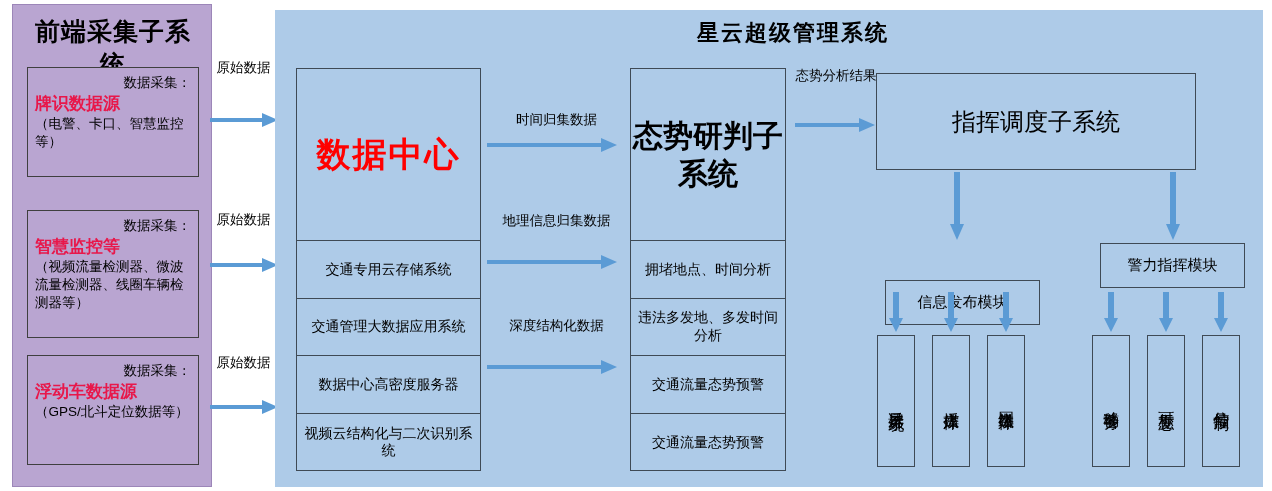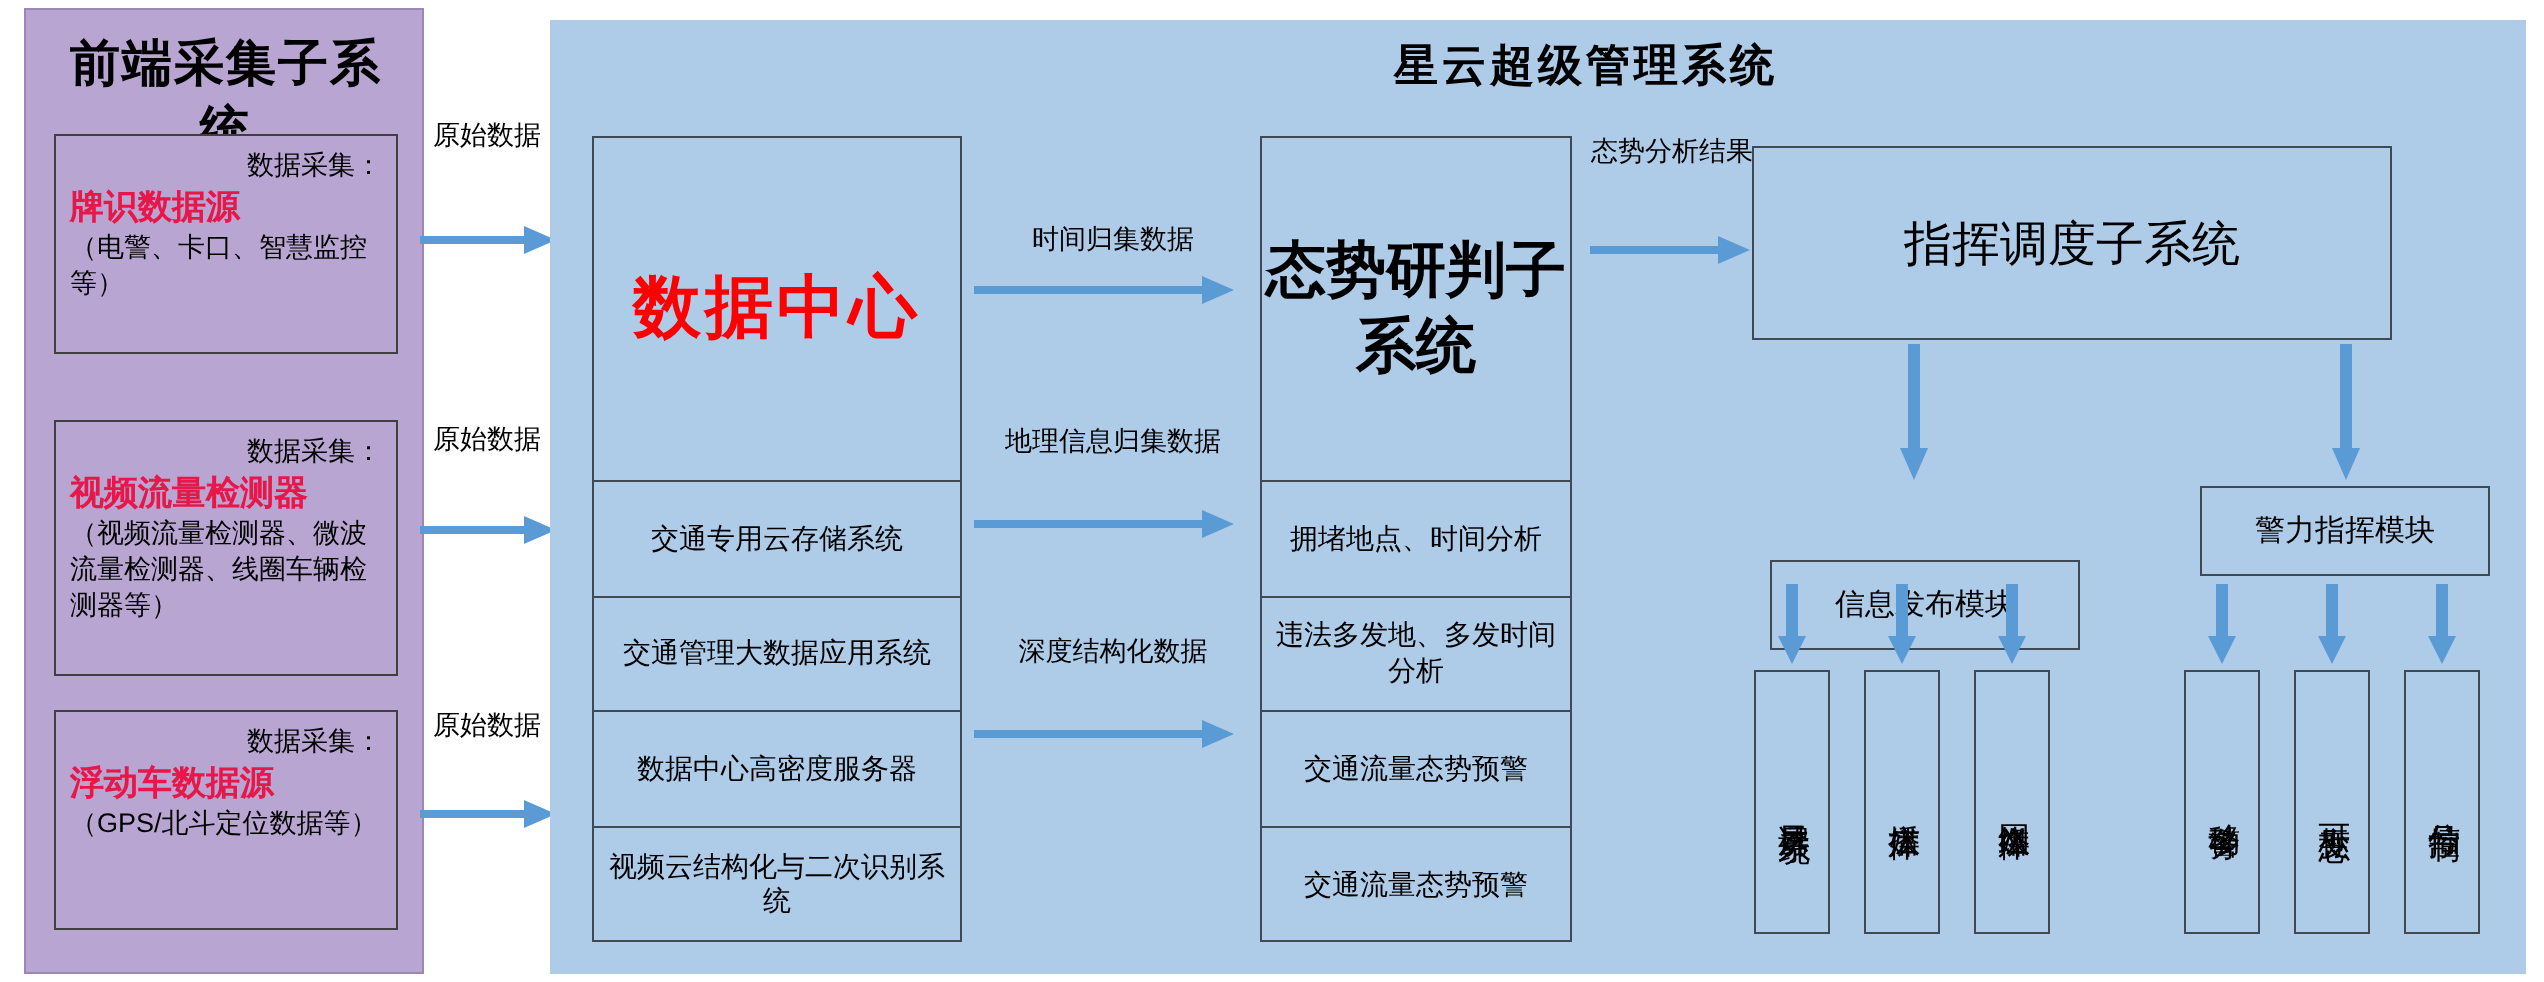--- a/index.html
+++ b/index.html
@@ -206,21 +206,21 @@
     <div class="left-panel-title">前端采集子系统</div>
 
     <div class="src-box b1">
       <div class="src-label">数据采集：</div>
       <span class="src-name">牌识数据源</span>
       <div class="src-note">（电警、卡口、智慧监控等）</div>
     </div>
 
     <div class="src-box b2">
       <div class="src-label">数据采集：</div>
-      <span class="src-name">视频流量检测器</span>
+      <span class="src-name">智慧监控等</span>
       <div class="src-note">（视频流量检测器、微波流量检测器、线圈车辆检测器等）</div>
     </div>
 
     <div class="src-box b3">
       <div class="src-label">数据采集：</div>
       <span class="src-name">浮动车数据源</span>
       <div class="src-note">（GPS/北斗定位数据等）</div>
     </div>
   </div>
 

